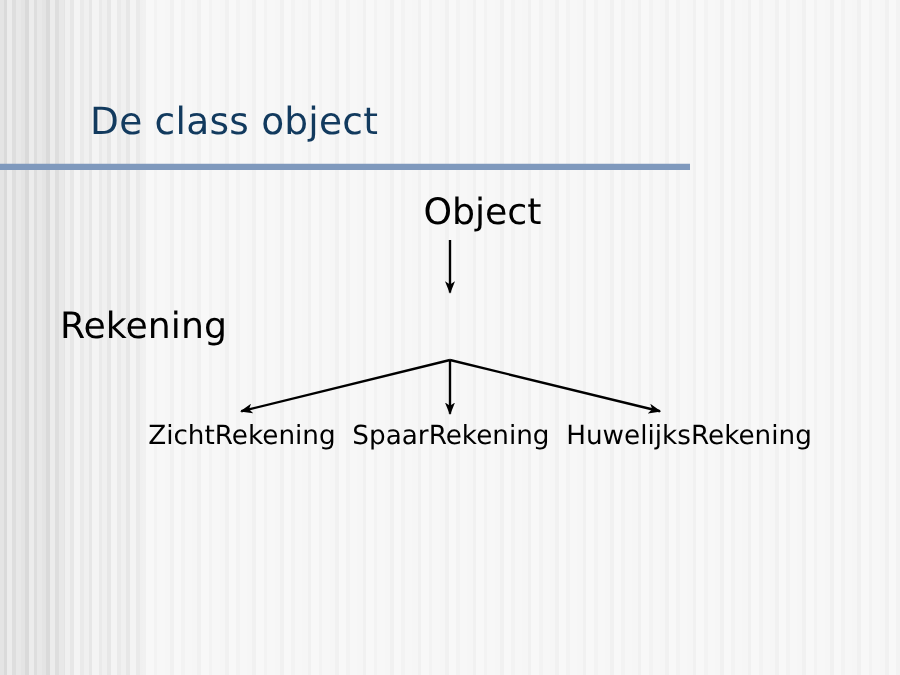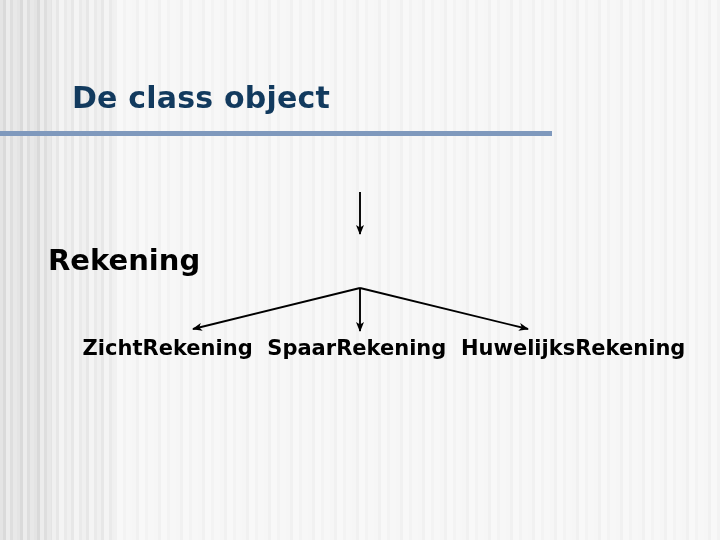--- a/index.html
+++ b/index.html
@@ -12,21 +12,20 @@
     overflow: hidden;
     font-family: "DejaVu Sans", sans-serif;
   }
 
   #slide {
     position: relative;
     width: 720px;
     height: 540px;
     background-color: #ec4899;
     overflow: hidden;
-    font-weight: bold;
   }
 
   
   .bg-stripes-main {
     position: absolute;
     left: 0; top: 0;
     width: 720px; height: 540px;
     background-image: repeating-linear-gradient(
       to right,
       #f6f6f6 0px, #f6f6f6 4px,
@@ -151,20 +150,21 @@
 
     <line x1="360" y1="192" x2="360" y2="234" stroke="#000000" stroke-width="1.9" marker-end="url(#ah)"></line>
 
     <line x1="360" y1="288" x2="193" y2="329" stroke="#000000" stroke-width="1.9" marker-end="url(#ah)"></line>
 
     <line x1="360" y1="288" x2="360" y2="331" stroke="#000000" stroke-width="1.9" marker-end="url(#ah)"></line>
 
     <line x1="360" y1="288" x2="528" y2="329" stroke="#000000" stroke-width="1.9" marker-end="url(#ah)"></line>
   </svg>
 
+  <div class="node-label" id="node-object">Object</div>
 
   <div class="node-label" id="node-rekening">Rekening</div>
 
   <div class="node-label" id="leaf-row">
     <span>ZichtRekening</span><span>  </span><span>SpaarRekening</span><span>  </span><span>HuwelijksRekening</span>
   </div>
 
 </div>
 
 </body></html>

